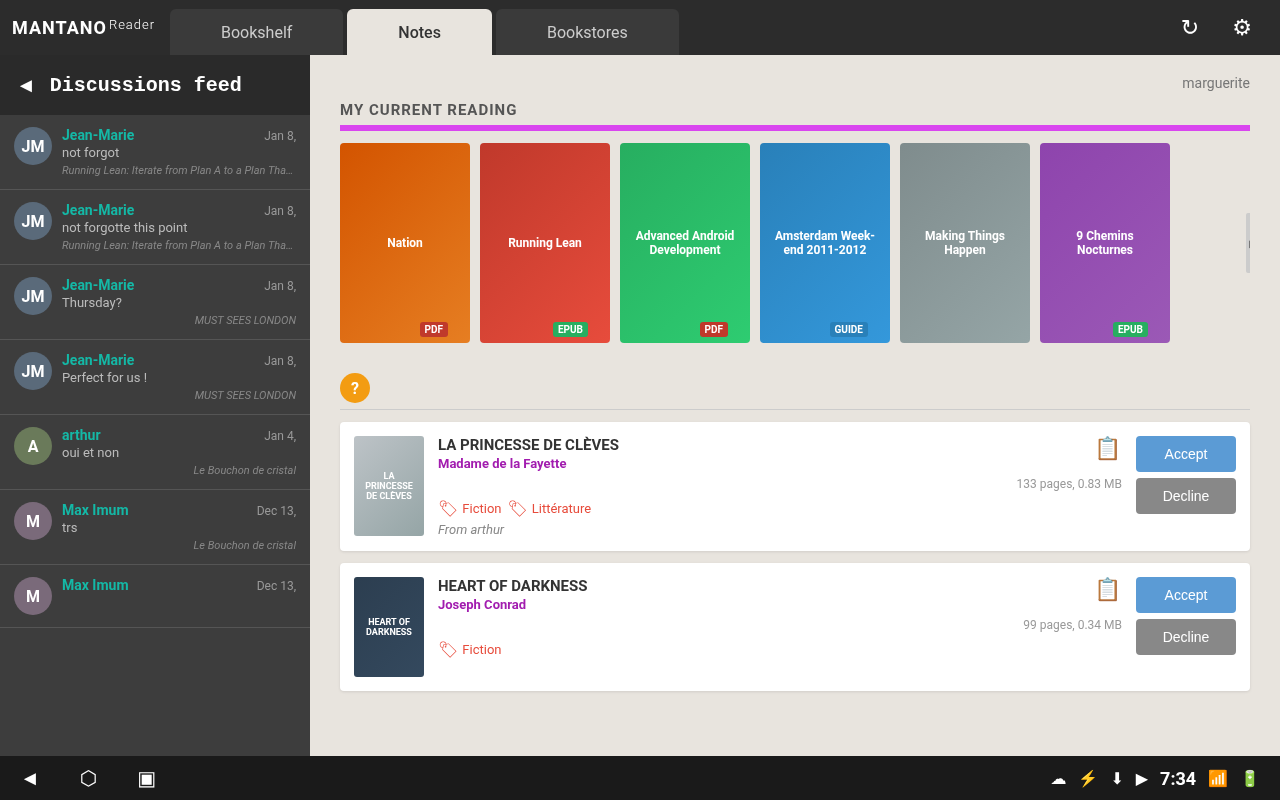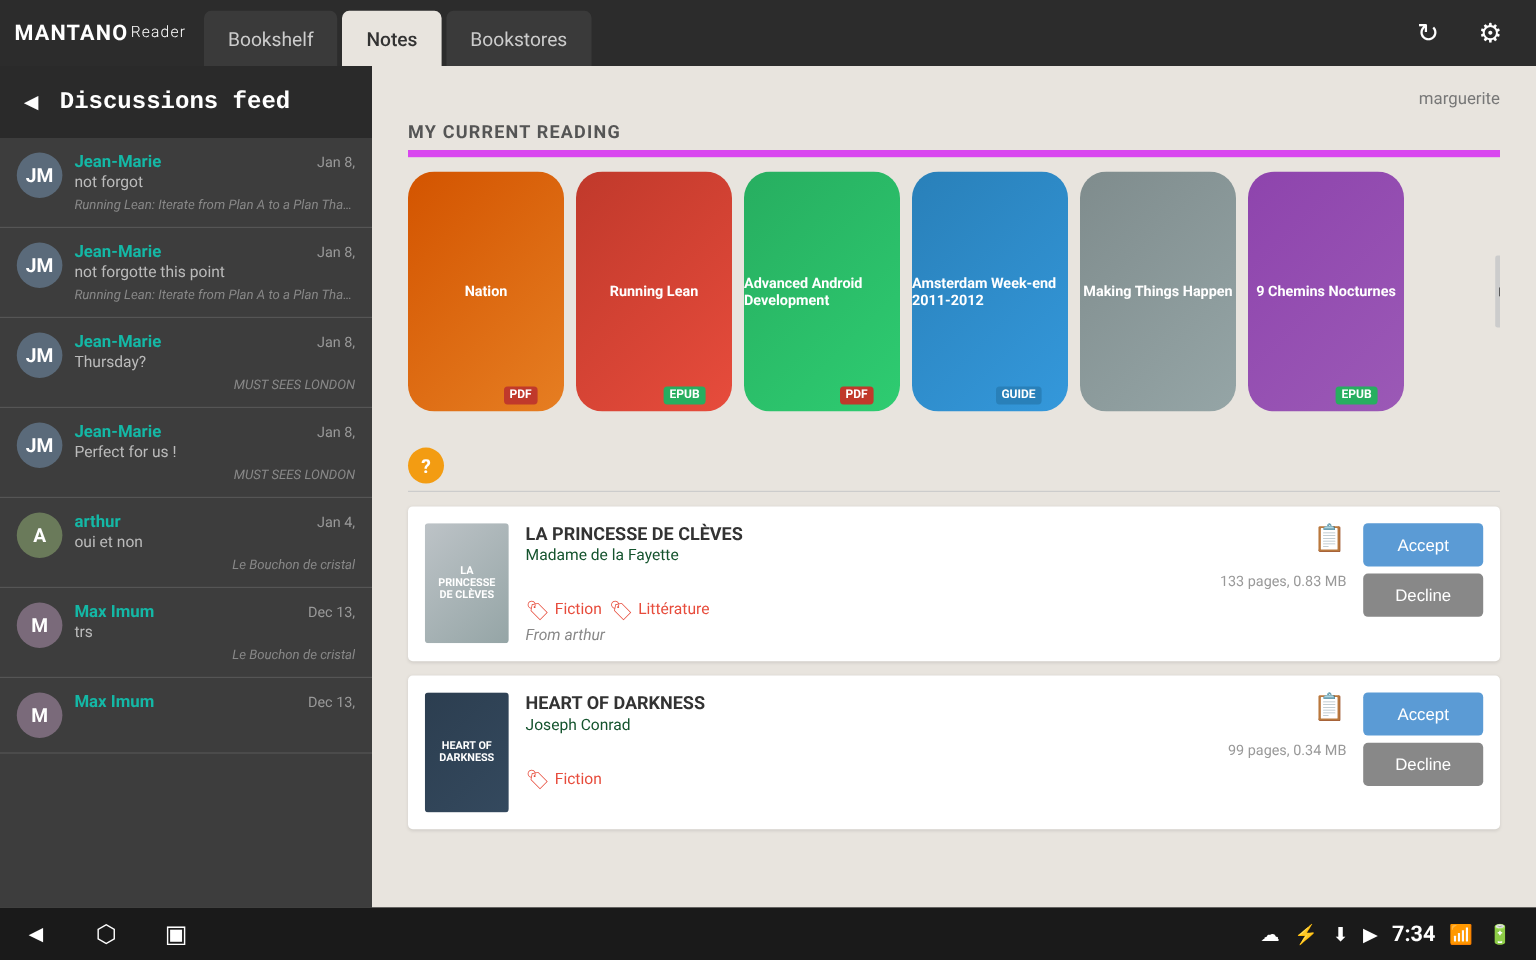--- a/index.html
+++ b/index.html
@@ -9,36 +9,35 @@
     .top-bar {
       height: 55px;
       background: #2c2c2c;
       display: flex;
       align-items: center;
       position: relative;
     }
     .logo {
       width: 170px;
       display: flex;
-      align-items: center;
       padding-left: 12px;
       color: white;
       font-size: 18px;
       font-weight: bold;
       letter-spacing: 1px;
     }
     .logo span.reader { font-weight: 300; font-size: 13px; margin-left: 2px; }
     .tabs {
       display: flex;
       height: 100%;
       align-items: flex-end;
       flex: 1;
     }
     .tab {
-      padding: 0 20px;
+      padding: 0 51px;
       height: 46px;
       display: flex;
       align-items: center;
       font-size: 16px;
       color: #ccc;
       cursor: pointer;
       border-radius: 6px 6px 0 0;
       background: #3a3a3a;
       margin-right: 4px;
     }
@@ -178,23 +177,23 @@
       cursor: pointer;
     }
     .book-cover {
       width: 100%;
       height: 100%;
       display: flex;
       align-items: center;
       justify-content: center;
       font-size: 12px;
       font-weight: bold;
-      text-align: left;
-      color: white;
-      border-radius: 22px;
+      text-align: center;
+      padding: 10px;
+      color: white;
     }
     .book-badge {
       position: absolute;
       bottom: 6px;
       right: 22px;
       background: rgba(0,0,0,0.6);
       color: white;
       font-size: 10px;
       padding: 2px 5px;
       border-radius: 3px;
@@ -271,21 +270,21 @@
       align-items: center;
       justify-content: center;
       font-size: 9px;
       font-weight: bold;
       text-align: center;
       padding: 5px;
       color: white;
     }
     .inv-info { flex: 1; }
     .inv-title { font-size: 15px; font-weight: bold; color: #333; margin-bottom: 2px; }
-    .inv-author { font-size: 13px; color: #14532d; margin-bottom: 6px; }
+    .inv-author { font-size: 13px; color: #a21caf; margin-bottom: 6px; font-weight: bold; }
     .inv-meta { font-size: 12px; color: #999; text-align: right; margin-bottom: 8px; }
     .inv-tags { display: flex; gap: 6px; flex-wrap: wrap; margin-bottom: 4px; }
     .inv-tag {
       display: flex;
       align-items: center;
       gap: 4px;
       color: #e74c3c;
       font-size: 13px;
     }
     .inv-tag-icon { font-size: 16px; }

